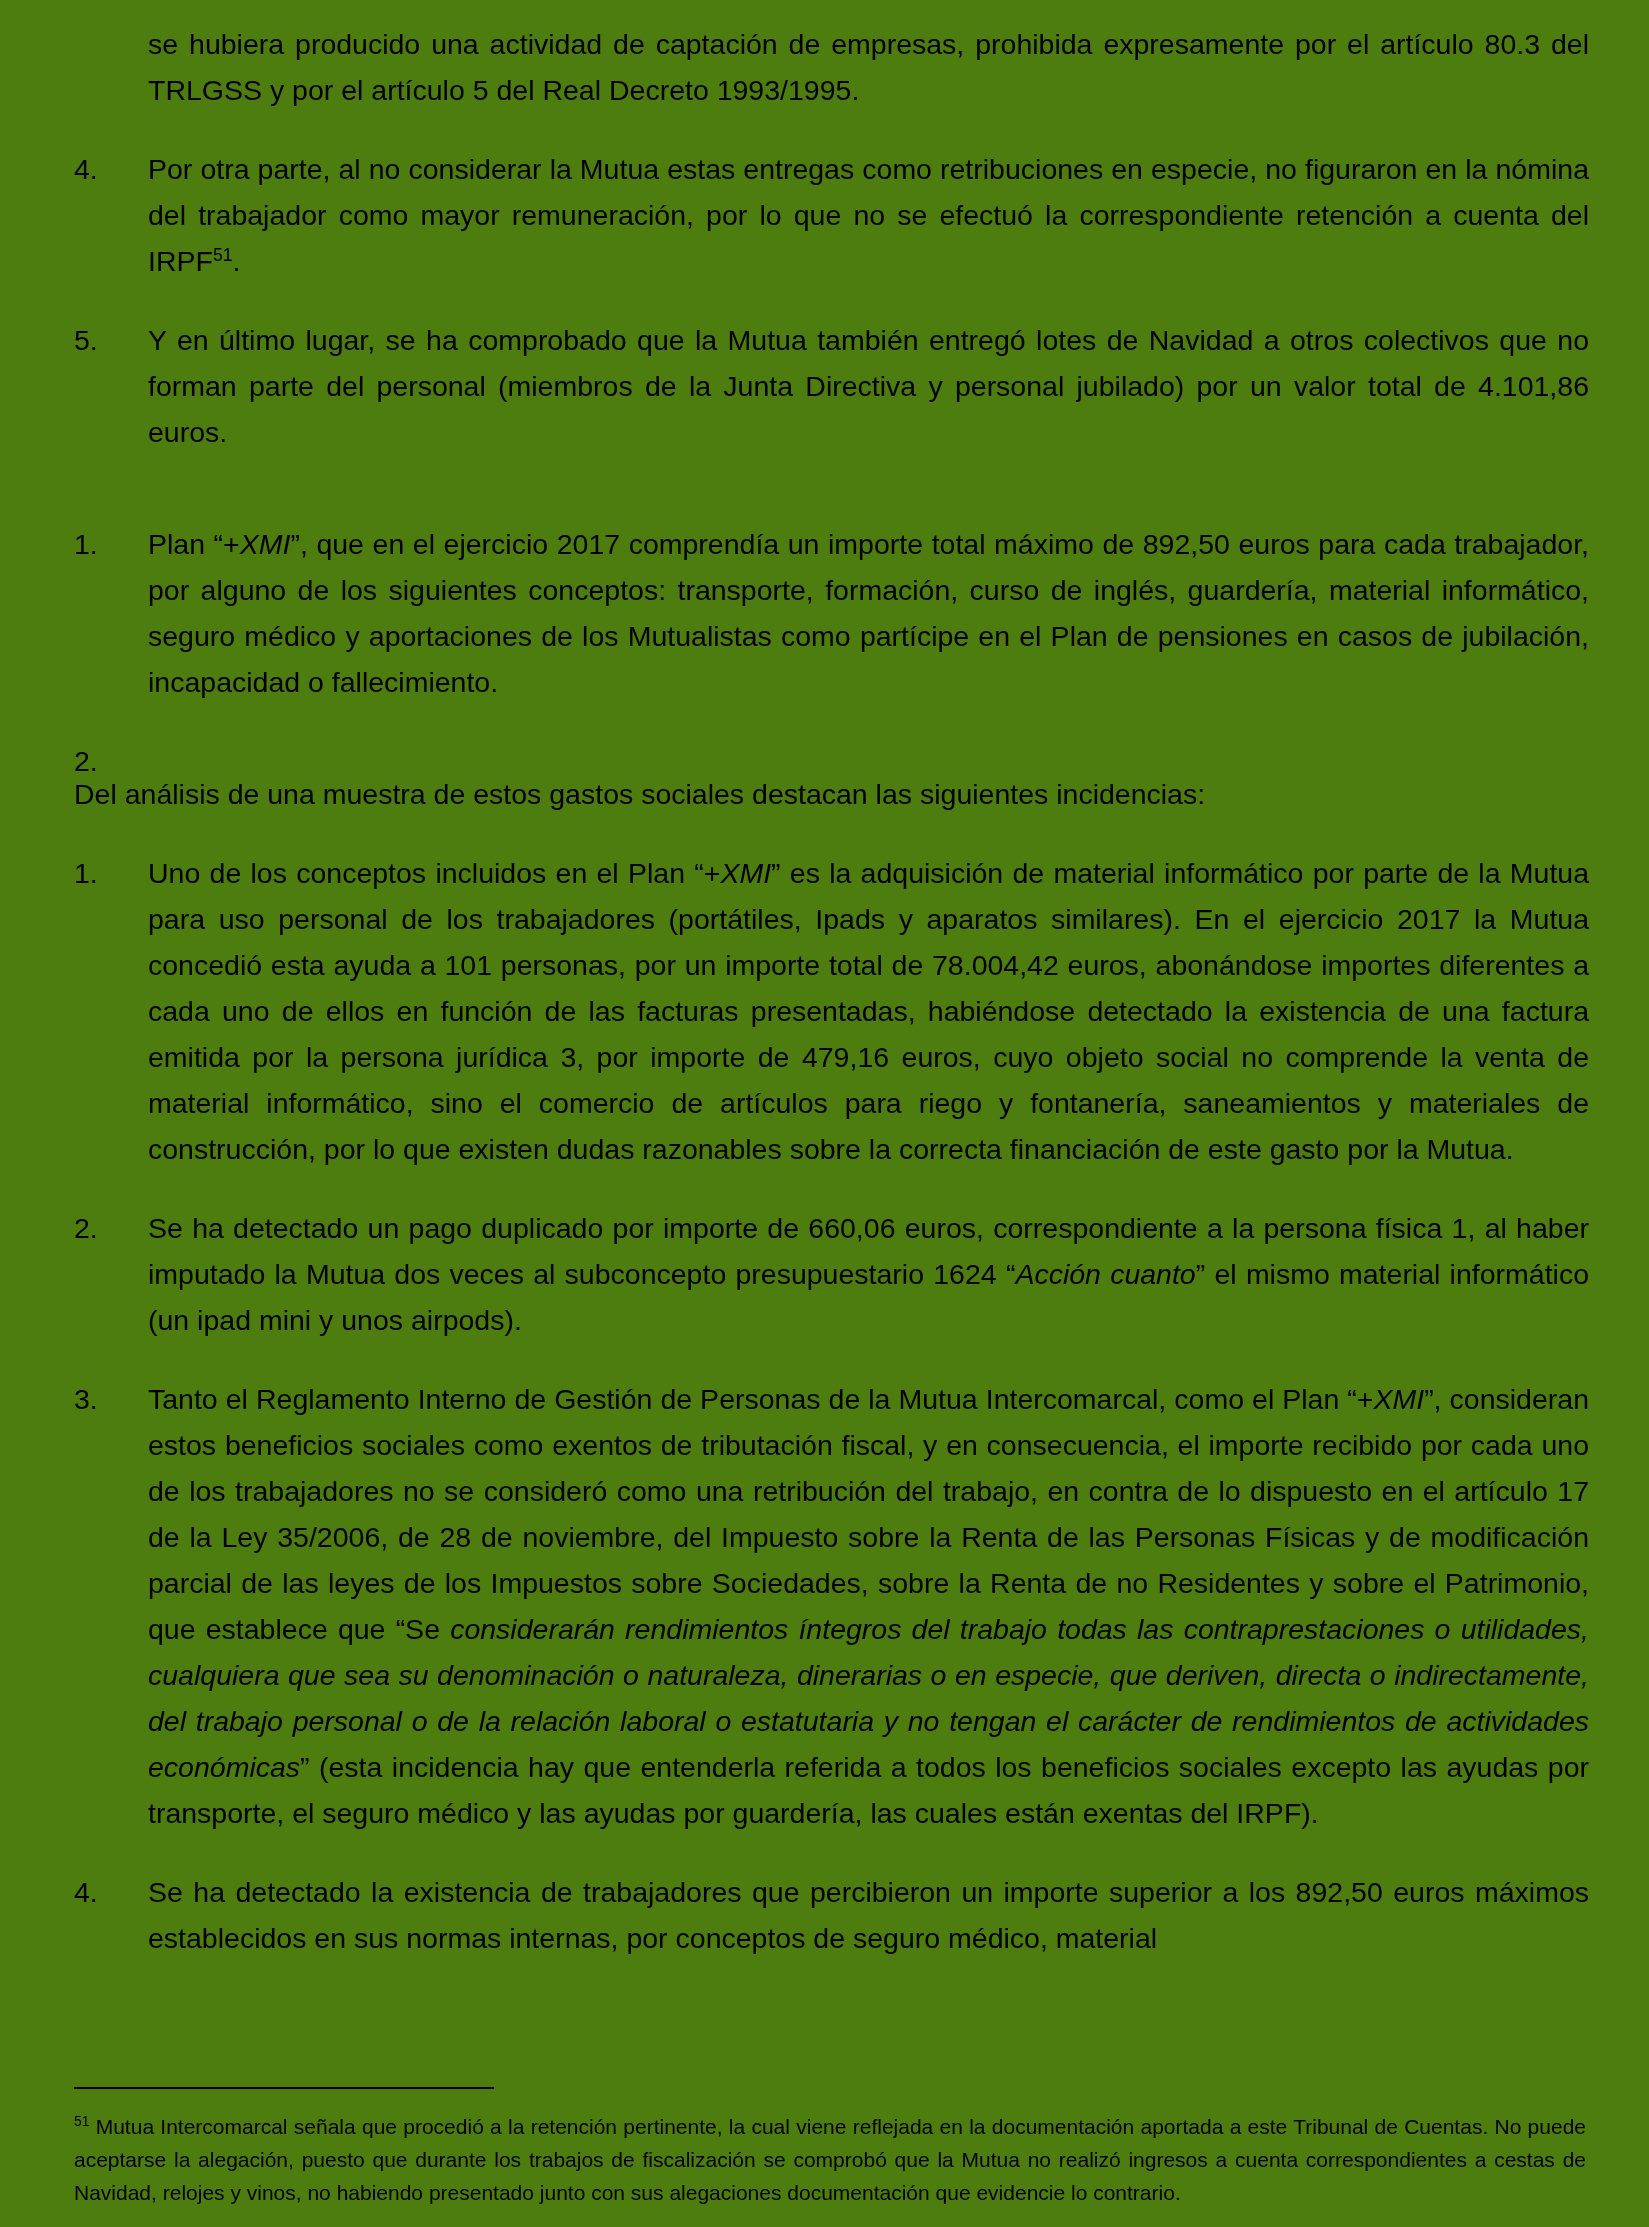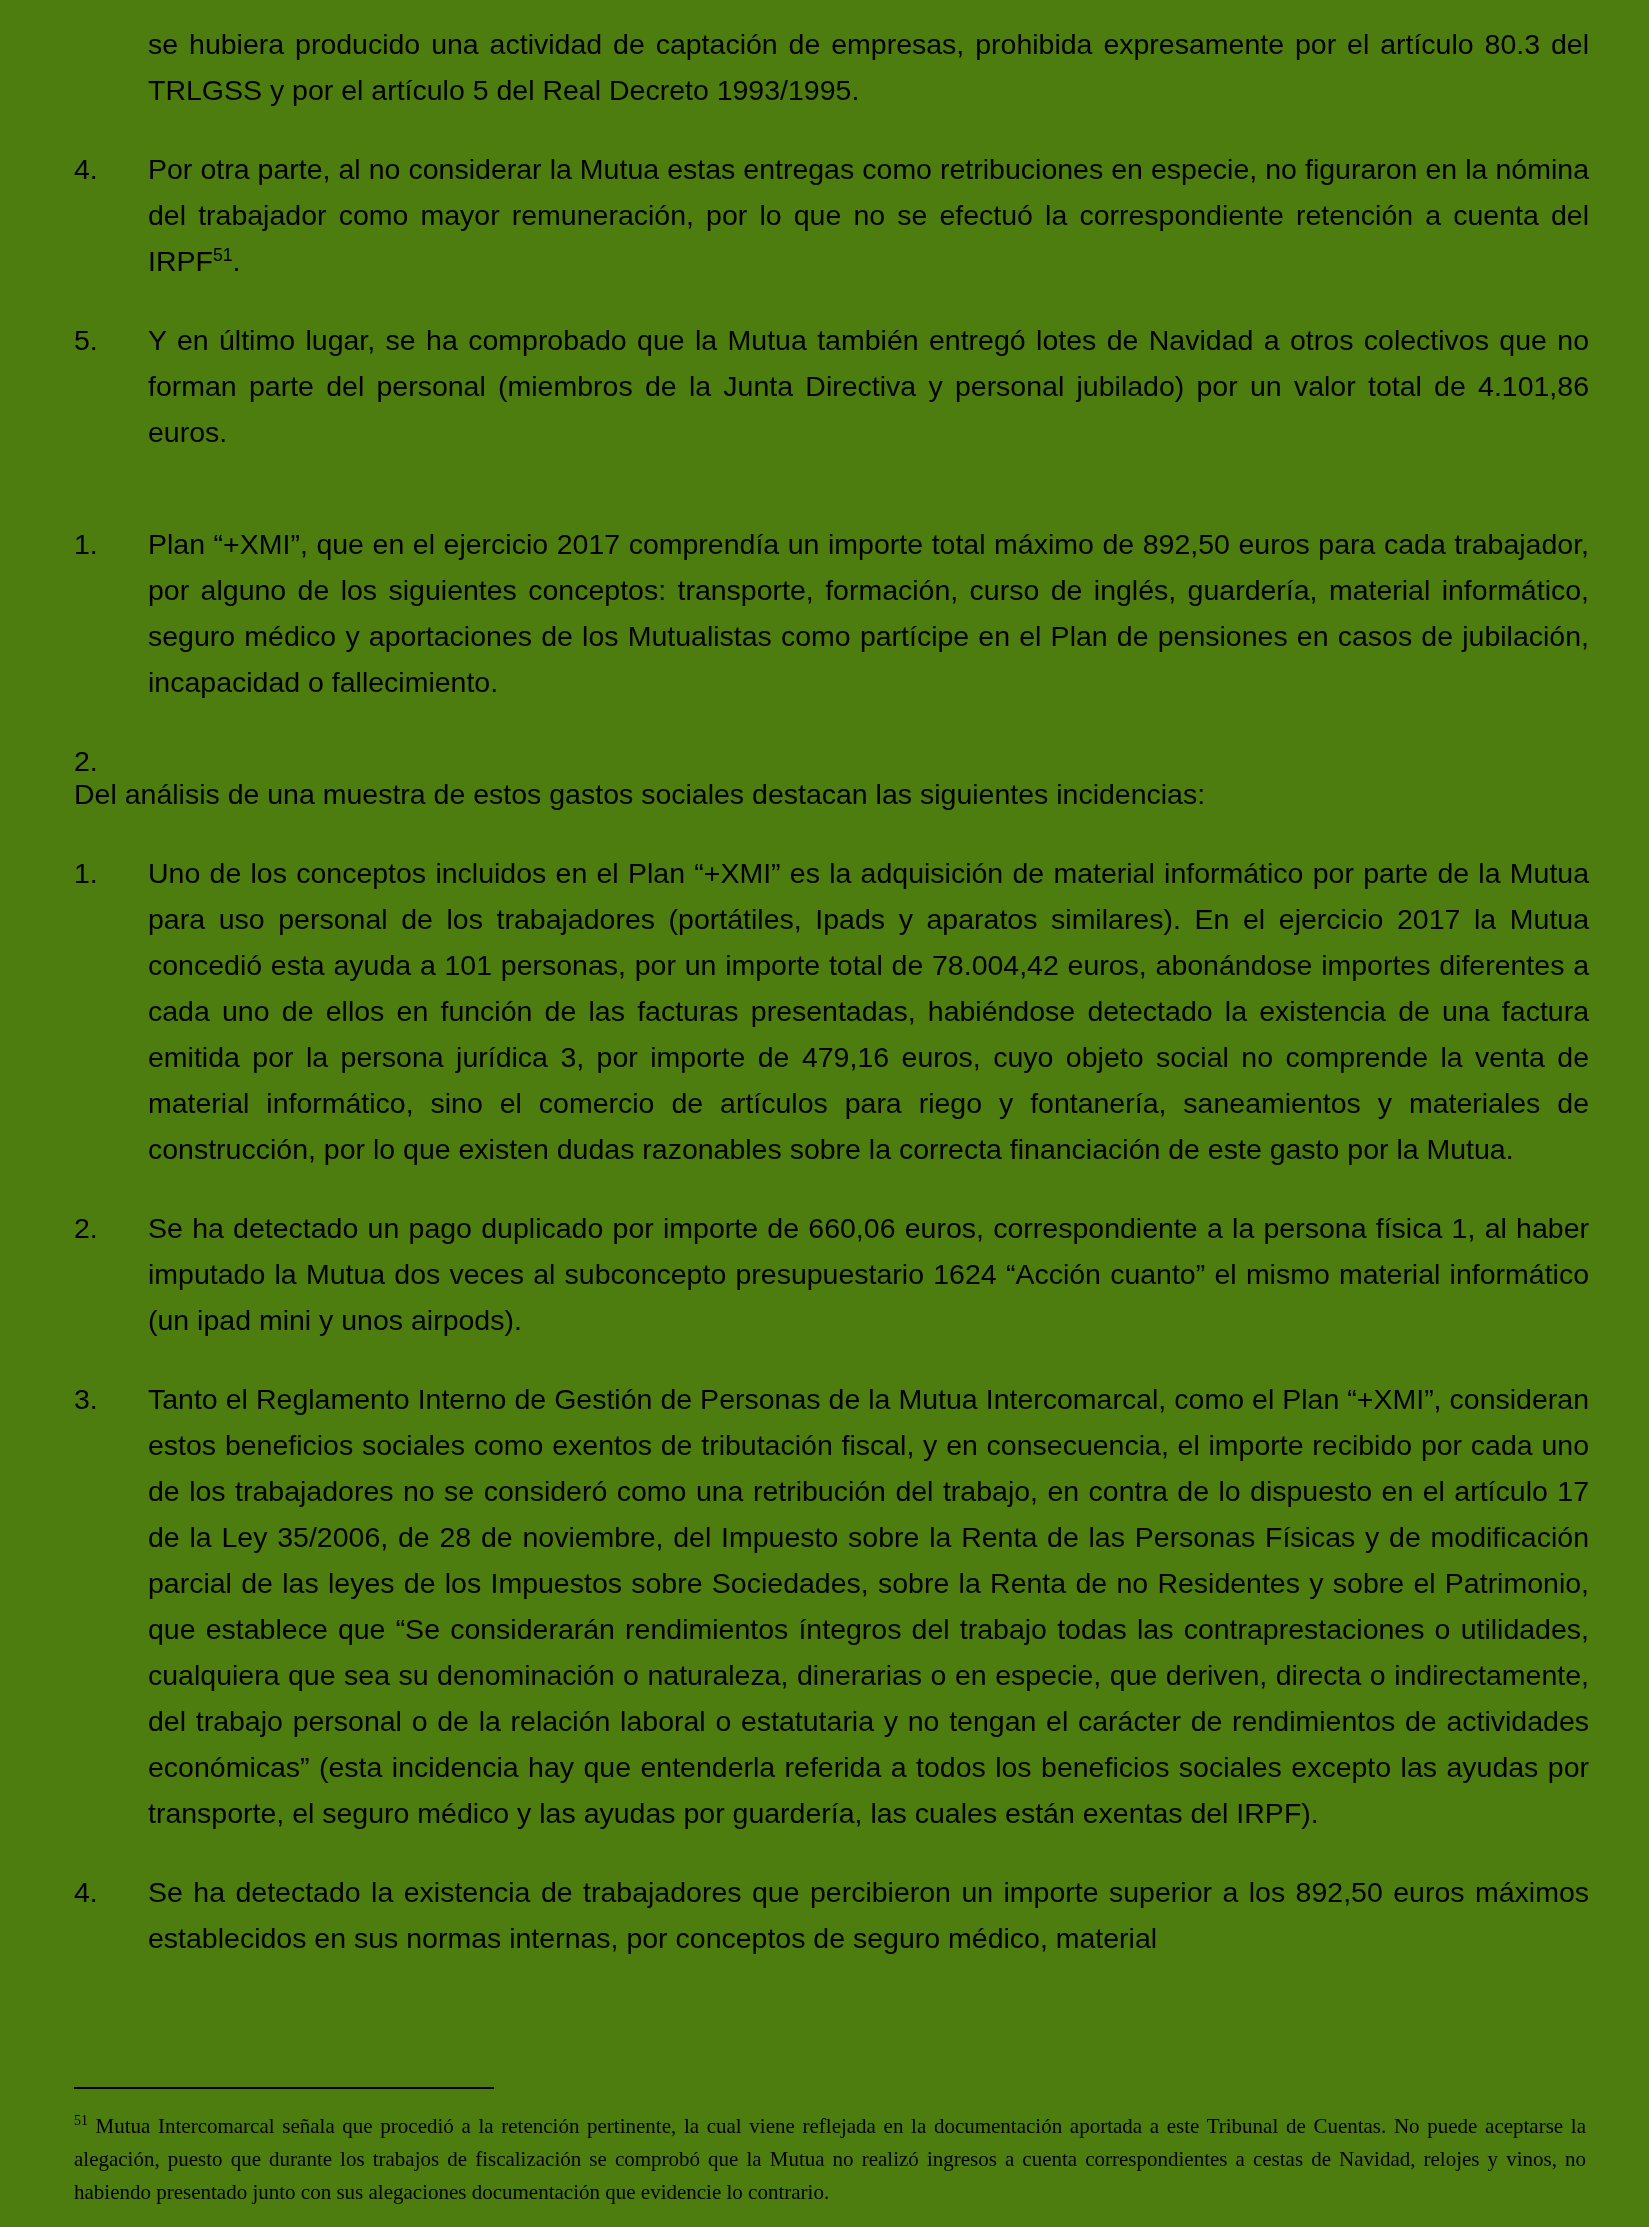--- a/index.html
+++ b/index.html
@@ -62,21 +62,21 @@
     top: 0;
     width: 50px;
     text-align: left;
     font-size: 28.5px;
     line-height: 46px;
   }
 
   
   .gap-block { height: 33px; }
 
-  em, .it { }
+  em, .it { font-style: italic; }
 
   sup.fn {
     font-size: 0.62em;
     vertical-align: super;
     line-height: 0;
   }
 
   
   .footnote-area {
     position: absolute;
@@ -89,21 +89,20 @@
     height: 0;
     border-top: 2.4px solid #000000;
     margin: 0 0 21px 0;
   }
   .fn-text {
     font-size: 21px;
     line-height: 33px;
     text-align: justify;
     text-align-last: left;
     margin: 0;
-    font-family: Liberation Serif, serif;
   }
   .fn-text sup {
     font-size: 0.66em;
     vertical-align: super;
     line-height: 0;
   }
 </style>
 </head>
 <body>
 

